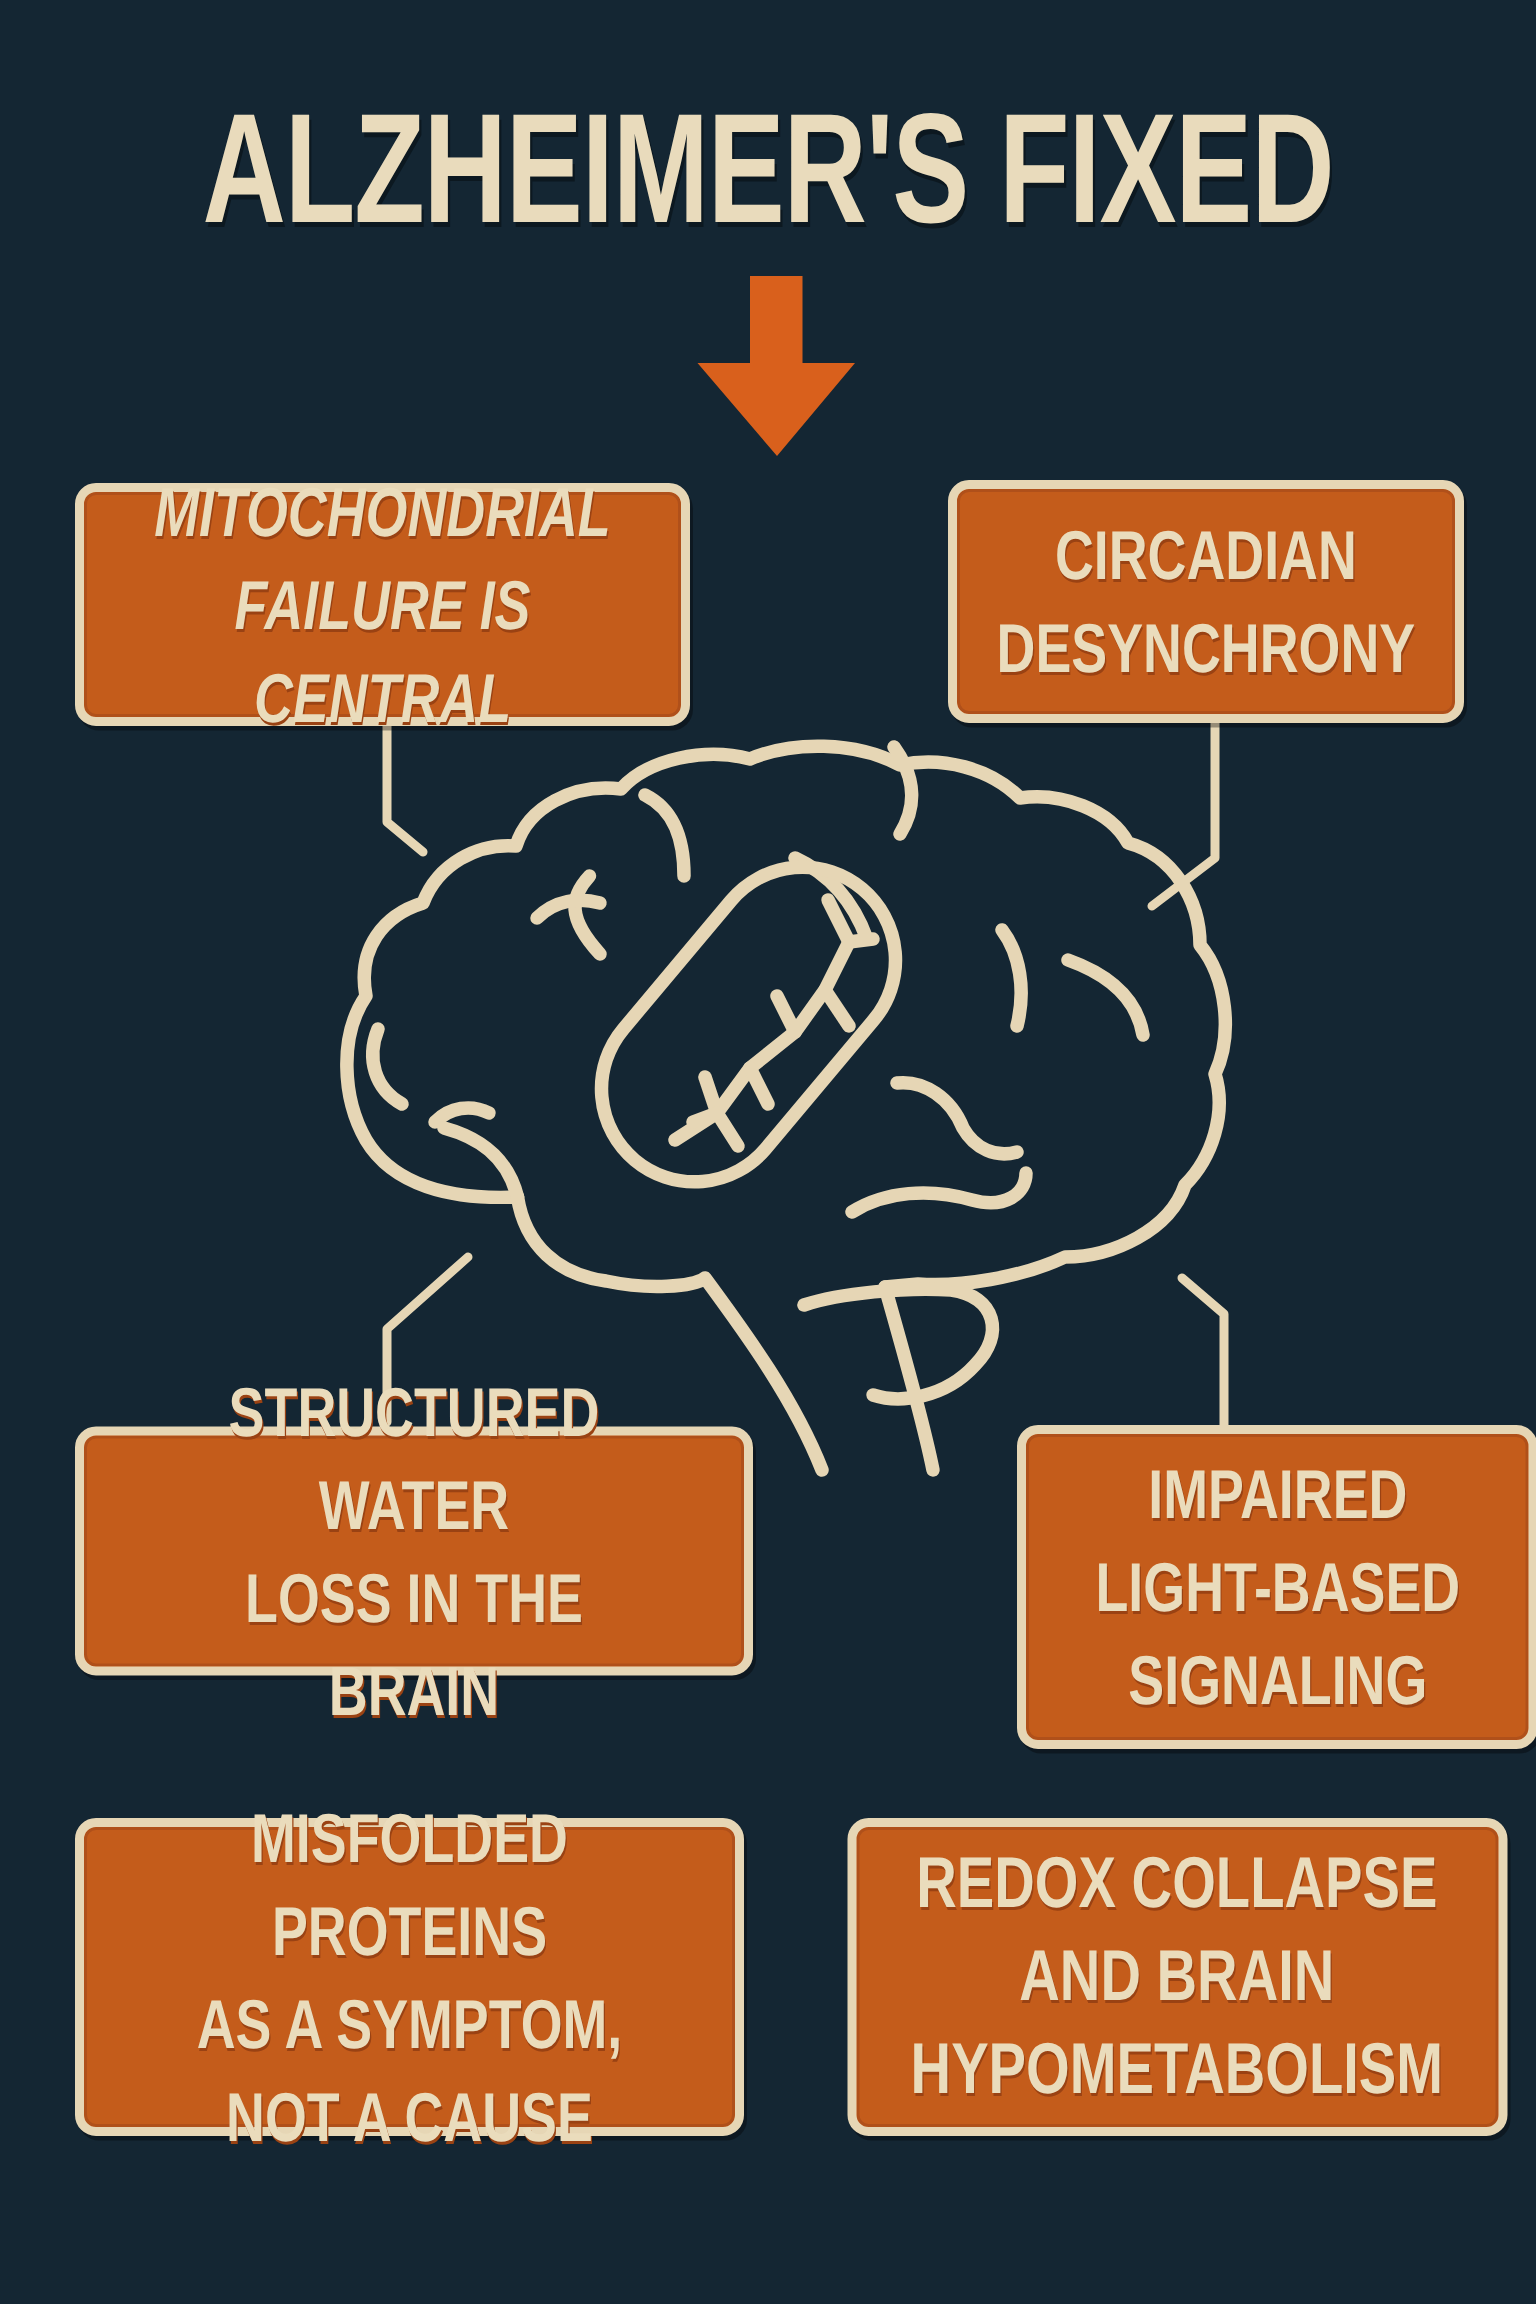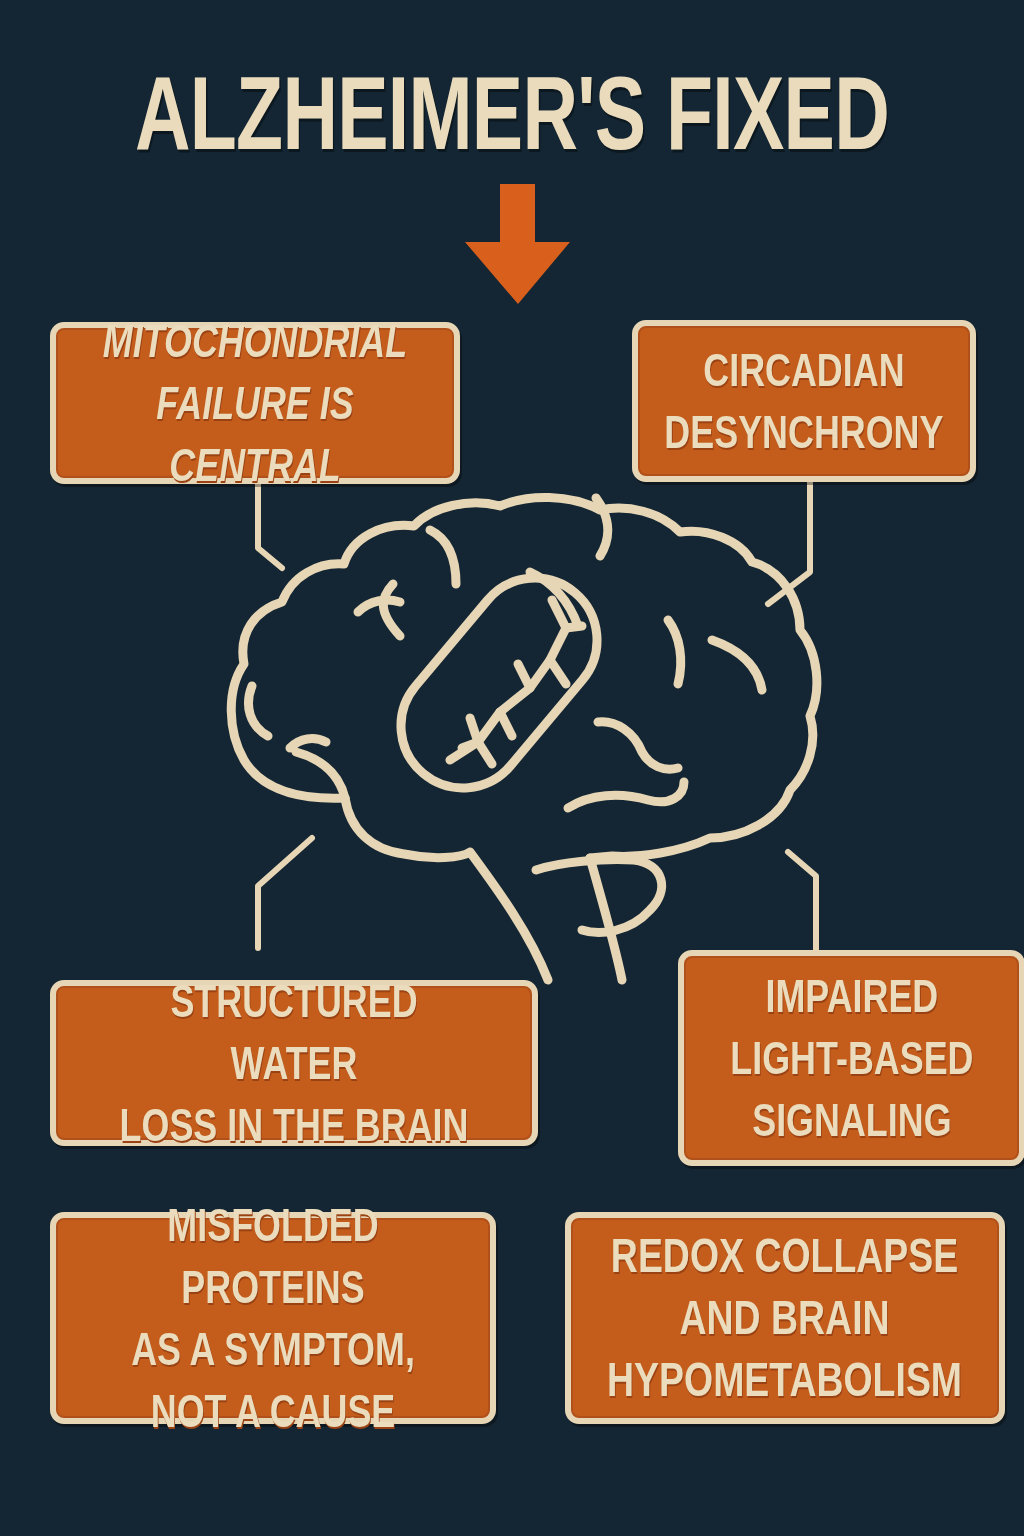--- a/index.html
+++ b/index.html
@@ -119,21 +119,21 @@
 <div class="box" style="left:50px; top:322px; width:410px; height:162px;font-style:italic;">
   <div class="box-text t46">MITOCHONDRIAL
 FAILURE IS CENTRAL</div>
 </div>
 
 <div class="box" style="left:632px; top:320px; width:344px; height:162px;justify-content:center;">
   <div class="box-text t46">CIRCADIAN
 DESYNCHRONY</div>
 </div>
 
-<div class="box" style="left:50px; top:980px; width:488px; height:166px;justify-content:center;">
+<div class="box" style="left:50px; top:951px; width:452px; height:166px;justify-content:center;">
   <div class="box-text t46">STRUCTURED WATER
 LOSS IN THE BRAIN</div>
 </div>
 
 <div class="box" style="left:678px; top:950px; width:347px; height:216px;">
   <div class="box-text t46">IMPAIRED
 LIGHT-BASED
 SIGNALING</div>
 </div>
 

